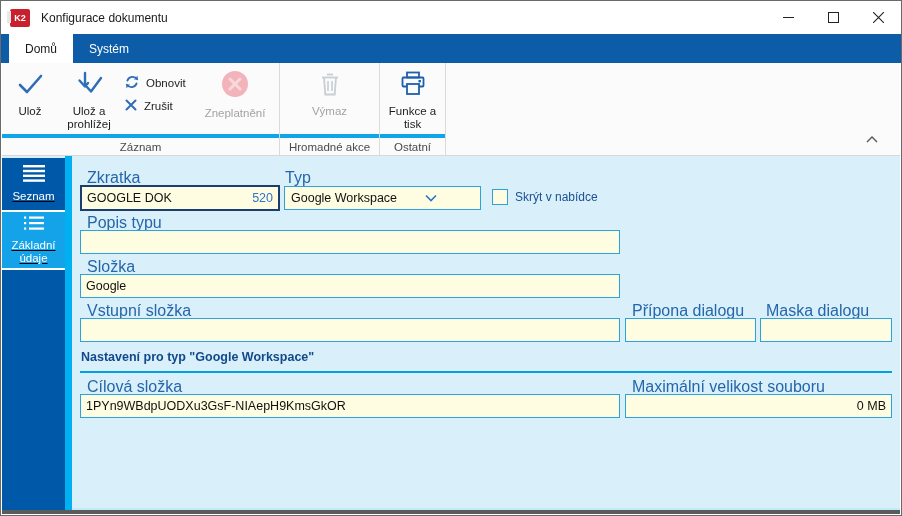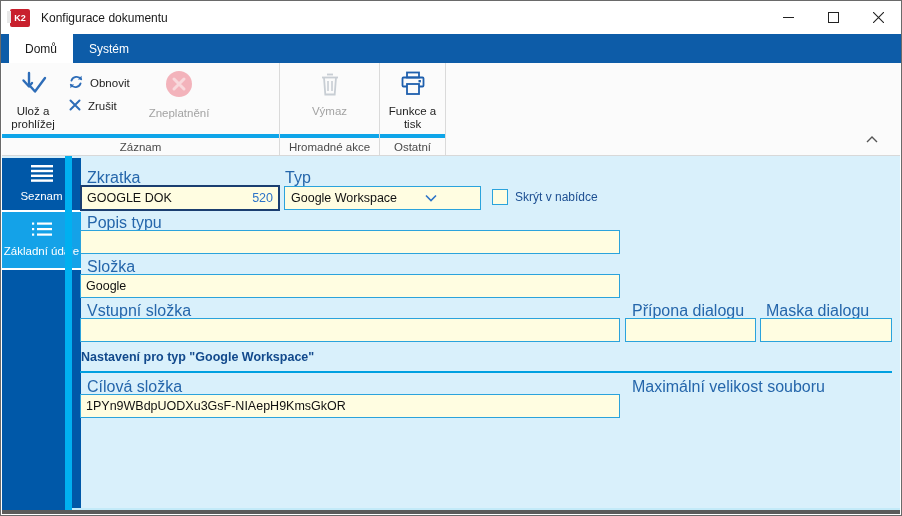--- a/index.html
+++ b/index.html
@@ -32,21 +32,21 @@
   .bigbtn { display:flex; flex-direction:column; align-items:center; padding-top:2px; cursor:default; }
   .bigbtn .blabel { margin-top:3px; font-size:11.5px; line-height:13px; color:#1d1d1d; text-align:center; }
   .bigbtn.disabled .blabel { color:#a3a3a3; }
   .smallcol { display:flex; flex-direction:column; gap:6px; padding-top:6px; }
   .smallbtn { display:flex; align-items:center; gap:6px; font-size:11.5px; color:#1d1d1d; }
   .collapse-chevron { position:absolute; right:22px; bottom:8px; }
   
   .main { position:absolute; top:155px; left:1px; right:1px; bottom:1px; background:var(--content_bg,#d9f0fb); }
   .bottom-edge { position:absolute; left:0; right:0; bottom:0; height:4px; background:#5b5b5b; }
   .bottom-line { position:absolute; left:70px; right:0; bottom:4px; height:2px; background:#c3eaf8; }
-  .sidebar { position:absolute; left:0; top:2px; width:79px; bottom:4px; background:var(--sidebar_blue,#0058a8); }
+  .sidebar { position:absolute; left:0; top:2px; width:63px; bottom:4px; background:var(--sidebar_blue,#0058a8);text-decoration:underline; }
   .sb-item { height:52px; display:flex; flex-direction:column; align-items:center; justify-content:center; gap:5px; color:#fff; font-size:11.5px; text-align:center; line-height:13px; }
   .sb-item.active { background:var(--sidebar_active,#14a2e8); height:56px; }
   .sb-div { height:2px; background:#fff; }
   .accent { position:absolute; left:63px; width:7px; top:0; bottom:4px; background:var(--accent_cyan,#00b0f0); }
   .content { position:absolute; left:71px; top:0; right:0; bottom:6px; }
   .flabel { position:absolute; font-size:16px; color:var(--label_blue,#2566ab); white-space:nowrap; }
   .finput { position:absolute; height:24px; background:var(--field_bg,#fffde1); border:1px solid var(--field_border,#2ba3dc);
     font-family:"Liberation Sans",sans-serif; font-size:12.5px; color:#111; padding:0 5px; outline:none; }
   .fake-input { position:absolute; height:26px; background:var(--field_bg,#fffde1); border:2px solid var(--focus_border,#1b3e70);
     display:flex; align-items:center; padding:0 5px; font-size:12.5px; color:#111; }
@@ -89,20 +89,28 @@
 
   <div class="tabband">
     <div class="tab active">Domů</div>
     <div class="tab">Systém</div>
   </div>
 
   <div class="ribbon">
 
     <div class="rgroup" style="left:0; width:278px;">
       <div class="btns">
+        <div class="bigbtn" style="width:56px;">
+          <span>
+            <svg width="30" height="28" viewBox="0 0 30 28">
+                <polyline points="5,15 12,22 26,6" fill="none" stroke="#2e6db8" stroke-width="2.6" stroke-linecap="round" stroke-linejoin="round"></polyline>
+              </svg>
+          </span>
+          <span class="blabel">Ulož</span>
+        </div>
         <div class="bigbtn" style="width:62px;">
           <span>
             <svg width="30" height="28" viewBox="0 0 30 28">
               <path d="M11 3 V14" fill="none" stroke="#2e6db8" stroke-width="2.4" stroke-linecap="round"></path>
               <polyline points="5.5,10.5 11,16.5 14,13" fill="none" stroke="#2e6db8" stroke-width="2.4" stroke-linecap="round" stroke-linejoin="round"></polyline>
               <polyline points="13,17 17,21.5 27,8" fill="none" stroke="#2e6db8" stroke-width="2.4" stroke-linecap="round" stroke-linejoin="round"></polyline>
             </svg>
           </span>
           <span class="blabel">Ulož a prohlížej</span>
         </div>
@@ -248,19 +256,20 @@
       <div class="flabel" style="left:693px; top:146px;">Maska dialogu</div>
       <input class="finput" style="left: 687px; top: 162px; width: 132px;" value="">
 
       <div class="section-title" style="left:8px; top:194px;">Nastavení pro typ "Google Workspace"</div>
       <div class="section-line" style="left:7px; top:215px; width:812px;"></div>
 
       <div class="flabel" style="left:14px; top:222px;">Cílová složka</div>
       <input class="finput" style="left: 7px; top: 238px; width: 540px;" value="1PYn9WBdpUODXu3GsF-NIAepH9KmsGkOR">
 
       <div class="flabel" style="left:559px; top:222px;">Maximální velikost souboru</div>
+      <input class="finput txt-right" style="left: 552px; top: 238px; width: 267px;" value="0 MB">
     </div>
 
     <div class="bottom-line"></div>
     <div class="bottom-edge"></div>
   </div>
 
 </div>
 
 </body></html>

